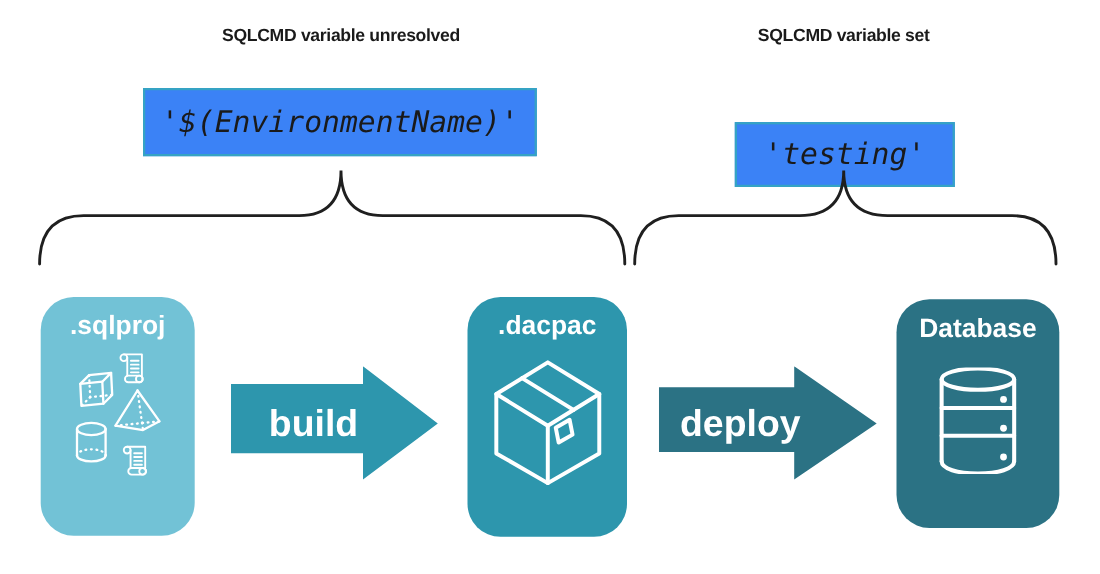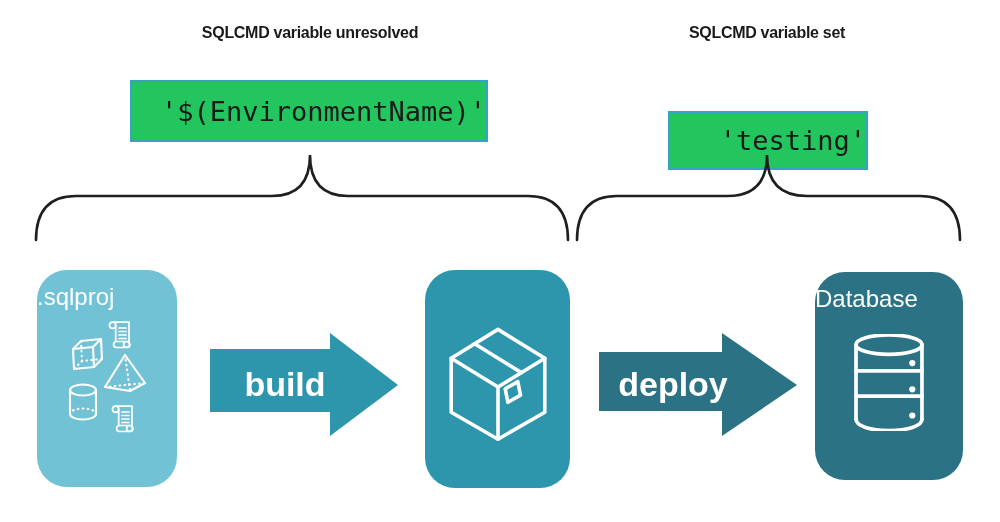--- a/index.html
+++ b/index.html
@@ -2,29 +2,29 @@
 <html><head>
 <meta charset="utf-8">
 <style>
   html,body { margin:0; padding:0; background:#ffffff; }
   .canvas { position:relative; width:1000px; height:522px; background:#ffffff;
             font-family:"Liberation Sans", sans-serif; overflow:hidden; }
 
   .heading { position:absolute; text-align:center; font-size:16px; font-weight:700;
              color:#1a1a1a; letter-spacing:-0.3px; }
 
-  .codebox { position:absolute; background:#22c55e; border:2.5px solid #35a3c4;
-             display:flex; align-items:center; justify-content:flex-end; box-sizing:border-box; }
+  .codebox { position:absolute; background:#3b82f6; border:2.5px solid #35a3c4;
+             display:flex; align-items:center; justify-content:center; box-sizing:border-box;font-style:italic; }
   .code { font-family:"DejaVu Sans Mono", monospace; font-size:27px; color:#1a1a1a; white-space:pre; }
 
   .overlay { position:absolute; left:0; top:0; }
   .overlay path { fill:none; stroke:#1f1f1f; stroke-width:2.6; stroke-linecap:round; }
 
   .node { position:absolute; border-radius:30px; }
-  .node-label { text-align:left; padding-top:13px; font-size:24px; font-weight:400; color:#ffffff; }
+  .node-label { text-align:center; padding-top:13px; font-size:24px; font-weight:700; color:#ffffff; }
 
   .icon { position:absolute; }
   .icon path, .icon circle, .icon ellipse, .icon line, .icon rect, .icon polygon
        { fill:none; stroke:#ffffff; stroke-linecap:round; stroke-linejoin:round; }
   .sw-s path, .sw-s circle, .sw-s ellipse, .sw-s line, .sw-s rect { stroke-width:2.1; }
   .sw-scroll path, .sw-scroll circle, .sw-scroll rect, .sw-scroll line { stroke-width:1.7; }
   .sw-pkg path { stroke-width:4; }
   .sw-db path, .sw-db ellipse, .sw-db line { stroke-width:3.8; }
   .dash { stroke-dasharray:0.7 4.2; }
   .dot { fill:#ffffff !important; stroke:none !important; }
@@ -98,20 +98,21 @@
       <use href="#scroll-shape" x="43" y="84"></use>
     </svg>
   </div>
 
   <svg class="arrow" style="left:210px;top:333px;" width="190" height="104">
     <polygon points="0,16 120,16 120,0 188,52 120,103 120,79 0,79" fill="#2d96ad"></polygon>
     <text x="75" y="63" text-anchor="middle">build</text>
   </svg>
 
   <div class="node" style="left: 425px; top: 270px; width: 145px; height: 218px; background-color: rgb(45, 150, 173);">
+    <div class="node-label">.dacpac</div>
     <svg class="icon sw-pkg" style="left:19px;top:54px;" width="108" height="117" viewBox="0 0 120 130">
       <path d="M60,6 L112,38 L112,98 L60,128 L8,98 L8,38 Z"></path>
       <path d="M8,38 L60,70 L112,38"></path>
       <path d="M60,70 V128"></path>
       <path d="M34,22 L86,54"></path>
       <path d="M68,72 L82,64 L85,79 L71,87 Z"></path>
     </svg>
   </div>
 
   <svg class="arrow" style="left:599px;top:333px;" width="200" height="104">

